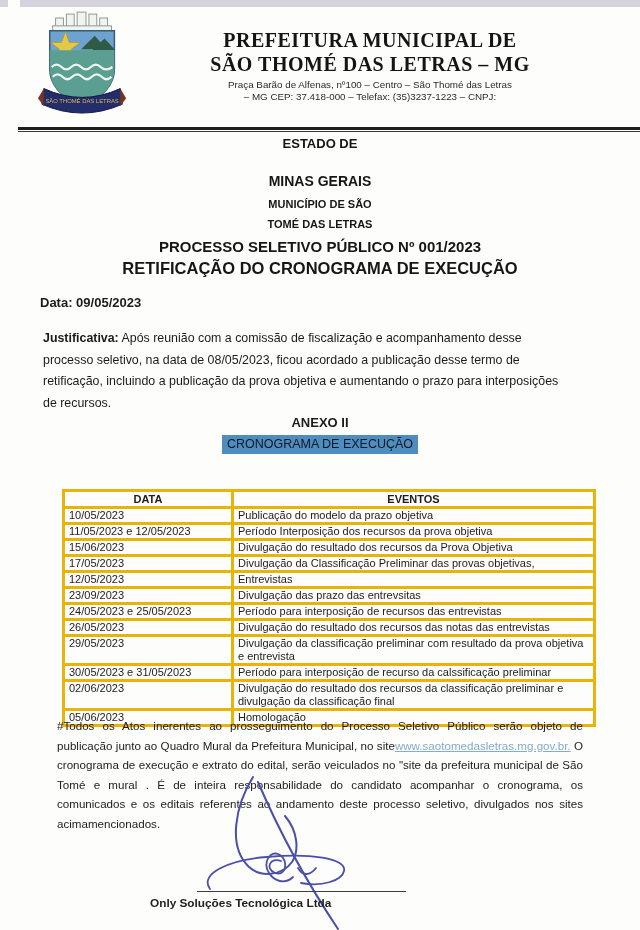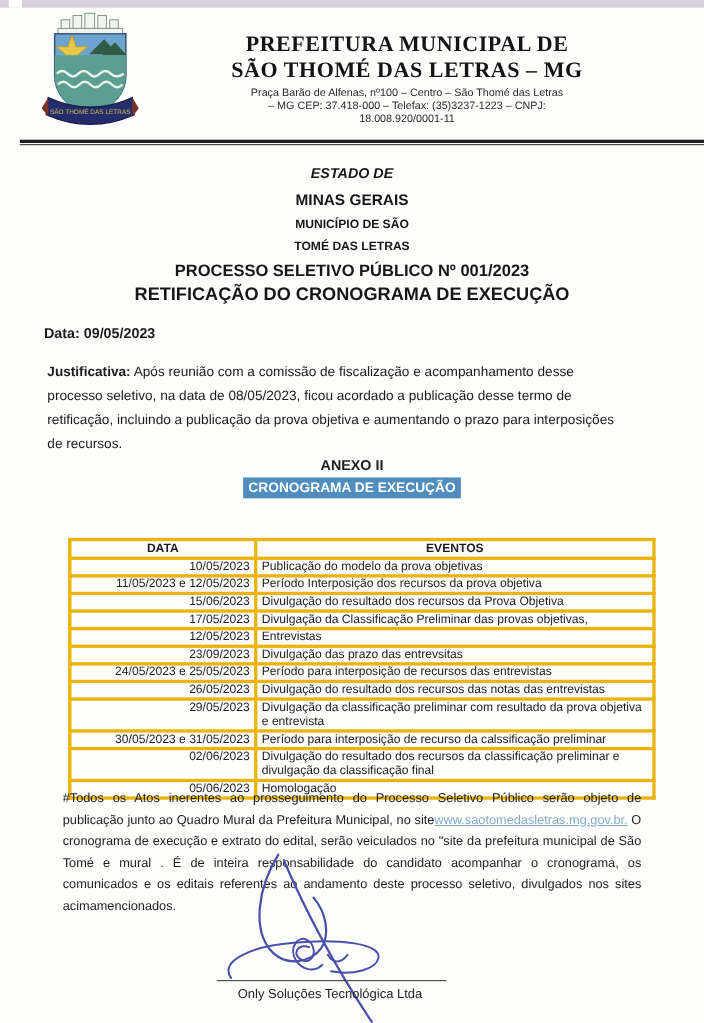--- a/index.html
+++ b/index.html
@@ -13,51 +13,51 @@
 
   
   #crest{left:36px;top:10px;width:98px;height:114px;}
   #org-block{left:140px;top:28px;width:460px;text-align:center;}
   .org-line{font-family:"Liberation Serif",serif;font-weight:bold;font-size:20px;line-height:24px;color:#141414;letter-spacing:.5px;}
   .addr-line{font-size:9.8px;line-height:12px;color:#2a2a2a;}
   #header-rule{left:18px;top:127px;width:622px;height:5px;border-top:3px solid #1f1f1f;border-bottom:1px solid #3a3a3a;box-sizing:border-box;}
 
   
   .tb{left:0;width:640px;text-align:center;font-weight:bold;color:#161616;}
-  #tb1{top:150px;font-size:13px;font-style:italic;}
+  #tb1{top:136px;font-size:13px;}
   #tb2{top:173px;font-size:14px;}
   #tb3{top:198px;font-size:11px;}
   #tb4{top:218px;font-size:11px;}
   #tb5{top:238px;font-size:15px;}
   #tb6{top:259px;font-size:16.5px;}
 
   #date-line{left:40px;top:295px;font-size:13px;font-weight:bold;}
 
   #justification{left:43px;top:328px;width:525px;font-size:12.4px;line-height:21.5px;text-align:left;color:#1b1b1b;}
   #justification b{font-weight:bold;}
 
   #annex-title{left:0;top:415px;width:640px;text-align:center;font-weight:bold;font-size:13px;}
   #annex-subtitle-wrap{left:0;top:434px;width:640px;text-align:center;}
-  #annex-subtitle{display:inline-block;color:#ffffff;font-weight:bold;font-size:12.5px;padding:2px 5px 3px 5px;}
+  #annex-subtitle{display:inline-block;color:#0f172a;font-weight:normal;font-size:12.5px;padding:2px 5px 3px 5px;}
 
   
   #schedule{left:62px;top:489px;width:534px;border-collapse:collapse;font-size:11px;color:#1d1d1d;}
   #schedule th,#schedule td{border:3px solid #eab308;padding:0 4px;line-height:13px;vertical-align:top;}
   #schedule th{font-weight:bold;text-align:center;padding-top:1px;}
-  #schedule td.c-date{width:158px;text-align:right;}
+  #schedule td.c-date{width:158px;text-align:left;}
   #schedule td.c-event{text-align:left;}
 
   
   #footer-note{left:57px;top:716px;width:526px;font-size:11.6px;line-height:19.5px;text-align:justify;color:#1c1c1c;}
   #footer-note .link{text-decoration:underline;cursor:pointer;}
 
   
   #sig-svg{left:0;top:0;width:640px;height:930px;pointer-events:none;}
   #sig-line{left:197px;top:891px;width:209px;height:0;border-top:1.6px solid #3f3f3f;}
-  #sig-label{left:150px;top:896px;width:300px;text-align:center;font-weight:normal;font-size:11.8px;color:#222;}
+  #sig-label{left:150px;top:896px;width:300px;font-weight:bold;font-size:11.8px;color:#222;}
 </style>
 </head>
 <body>
 
 <div id="page">
 
   <div class="abs" id="top-strip"></div>
   <div class="abs" id="top-strip-notch"></div>
 
   <svg class="abs" id="crest" viewBox="0 0 100 116">
@@ -89,21 +89,20 @@
     <path d="M86 80 L92 90 L86 98 Z" fill="#7a3322"></path>
     <text x="47" y="95" text-anchor="middle" font-size="6" fill="#d9b94f" font-family="Liberation Sans, sans-serif">SÃO THOMÉ DAS LETRAS</text>
   </svg>
 
   <div class="abs" id="org-block">
     <div class="org-line">PREFEITURA MUNICIPAL DE</div>
     <div class="org-line">SÃO THOMÉ DAS LETRAS – MG</div>
     <div style="height:3px"></div>
     <div class="addr-line">Praça Barão de Alfenas, nº100 – Centro – São Thomé das Letras</div>
     <div class="addr-line">– MG CEP: 37.418-000 – Telefax: (35)3237-1223 – CNPJ:</div>
-    <div class="addr-line">18.008.920/0001-11</div>
   </div>
 
   <div class="abs" id="header-rule"></div>
 
   <div class="abs tb" id="tb1">ESTADO DE</div>
   <div class="abs tb" id="tb2">MINAS GERAIS</div>
   <div class="abs tb" id="tb3">MUNICÍPIO DE SÃO</div>
   <div class="abs tb" id="tb4">TOMÉ DAS LETRAS</div>
   <div class="abs tb" id="tb5">PROCESSO SELETIVO PÚBLICO Nº 001/2023</div>
   <div class="abs tb" id="tb6">RETIFICAÇÃO DO CRONOGRAMA DE EXECUÇÃO</div>
@@ -120,21 +119,21 @@
   <table class="abs" id="schedule">
     <thead>
       <tr>
         <th>DATA</th>
         <th>EVENTOS</th>
       </tr>
     </thead>
     <tbody id="schedule-body">
         <tr>
           <td class="c-date">10/05/2023</td>
-          <td class="c-event">Publicação do modelo da prova objetivas</td>
+          <td class="c-event">Publicação do modelo da prazo objetiva</td>
         </tr>
         <tr>
           <td class="c-date">11/05/2023 e 12/05/2023</td>
           <td class="c-event">Período Interposição  dos recursos da prova objetiva</td>
         </tr>
         <tr>
           <td class="c-date">15/06/2023</td>
           <td class="c-event">Divulgação do resultado dos recursos da Prova Objetiva</td>
         </tr>
         <tr>

